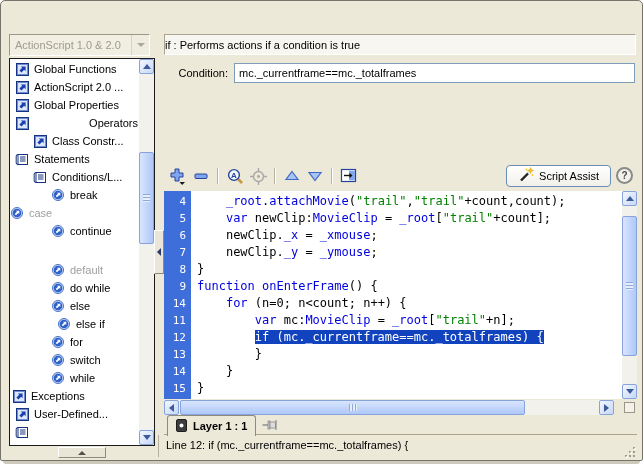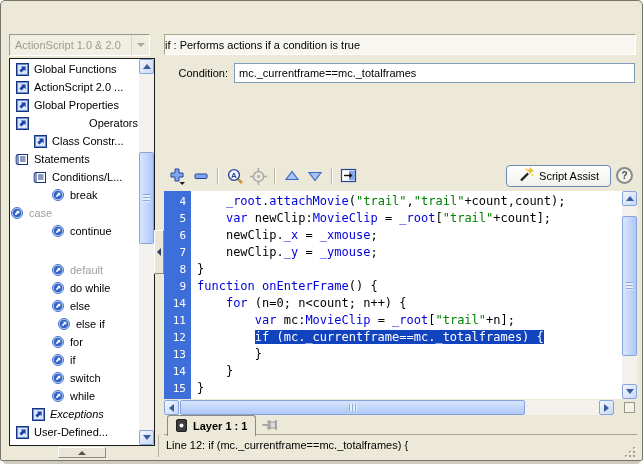--- a/index.html
+++ b/index.html
@@ -269,43 +269,33 @@
           <span class="tlabel">for</span>
         </div>
         <div class="trow" style="padding-left: 41px;">
           <span class="ticon">
             <svg width="12" height="12" viewBox="0 0 12 12">
               <circle cx="6" cy="6" r="5.5" fill="#CBDCF8" stroke="#4A72C8"></circle>
               <circle cx="6" cy="6" r="4.3" fill="#2E62C8"></circle>
               <polygon points="8.3,3.7 8.3,7 7.3,6 5,8.3 3.7,7 6,4.7 5,3.7" fill="#fff"></polygon>
             </svg>
           </span>
-          <span class="tlabel">if</span>
-        </div>
-        <div class="trow" style="padding-left: 41px;">
-          <span class="ticon">
-            <svg width="12" height="12" viewBox="0 0 12 12">
-              <circle cx="6" cy="6" r="5.5" fill="#CBDCF8" stroke="#4A72C8"></circle>
-              <circle cx="6" cy="6" r="4.3" fill="#2E62C8"></circle>
-              <polygon points="8.3,3.7 8.3,7 7.3,6 5,8.3 3.7,7 6,4.7 5,3.7" fill="#fff"></polygon>
-            </svg>
-          </span>
           <span class="tlabel">switch</span>
         </div>
         <div class="trow" style="padding-left: 41px;">
           <span class="ticon">
             <svg width="12" height="12" viewBox="0 0 12 12">
               <circle cx="6" cy="6" r="5.5" fill="#CBDCF8" stroke="#4A72C8"></circle>
               <circle cx="6" cy="6" r="4.3" fill="#2E62C8"></circle>
               <polygon points="8.3,3.7 8.3,7 7.3,6 5,8.3 3.7,7 6,4.7 5,3.7" fill="#fff"></polygon>
             </svg>
           </span>
           <span class="tlabel">while</span>
         </div>
-        <div class="trow" style="padding-left: 21px; font-style: italic;">
+        <div class="trow" style="padding-left: 2px;">
           <span class="ticon">
             <svg width="13" height="13" viewBox="0 0 13 13">
               <rect x="0.5" y="0.5" width="12" height="12" fill="#fff" stroke="#16337F"></rect>
               <rect x="1.5" y="1.5" width="10" height="10" fill="#DCE6FA" stroke="#6F8CD2" stroke-width="1"></rect>
               <polygon points="9.6,3.4 9.6,8.2 8.2,6.8 5.4,9.6 3.4,7.6 6.2,4.8 4.8,3.4" fill="#1A3FAE"></polygon>
             </svg>
           </span>
           <span class="tlabel">Exceptions</span>
         </div>
         <div class="trow" style="padding-left: 5px;">

